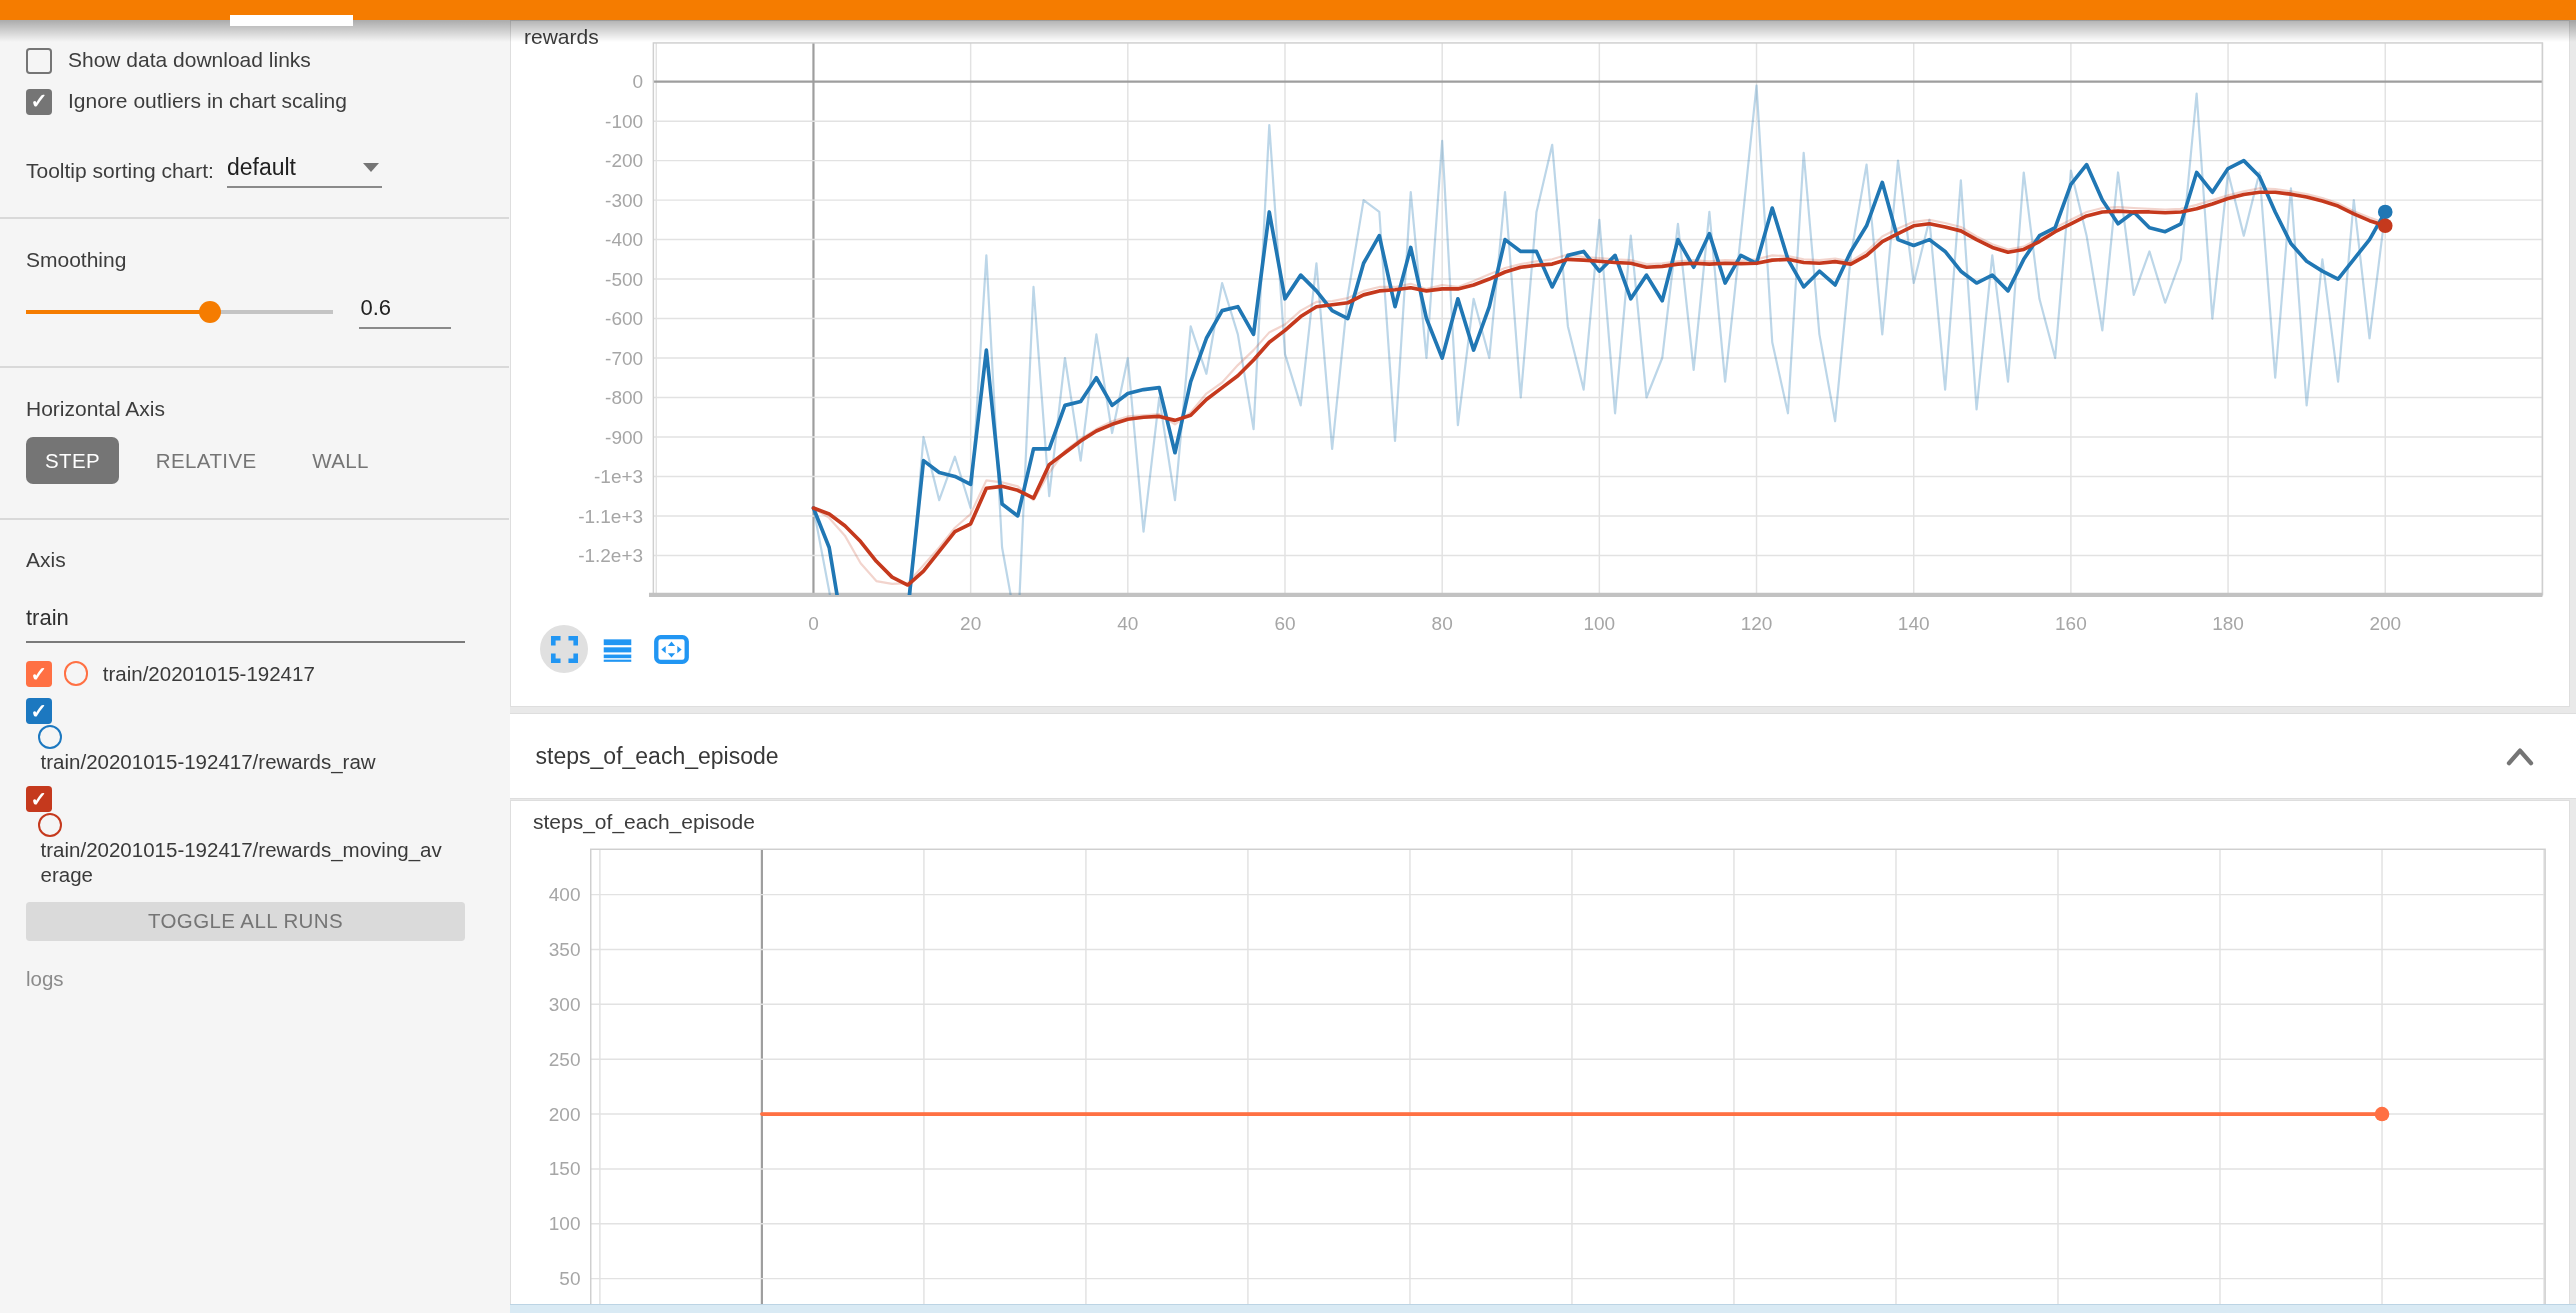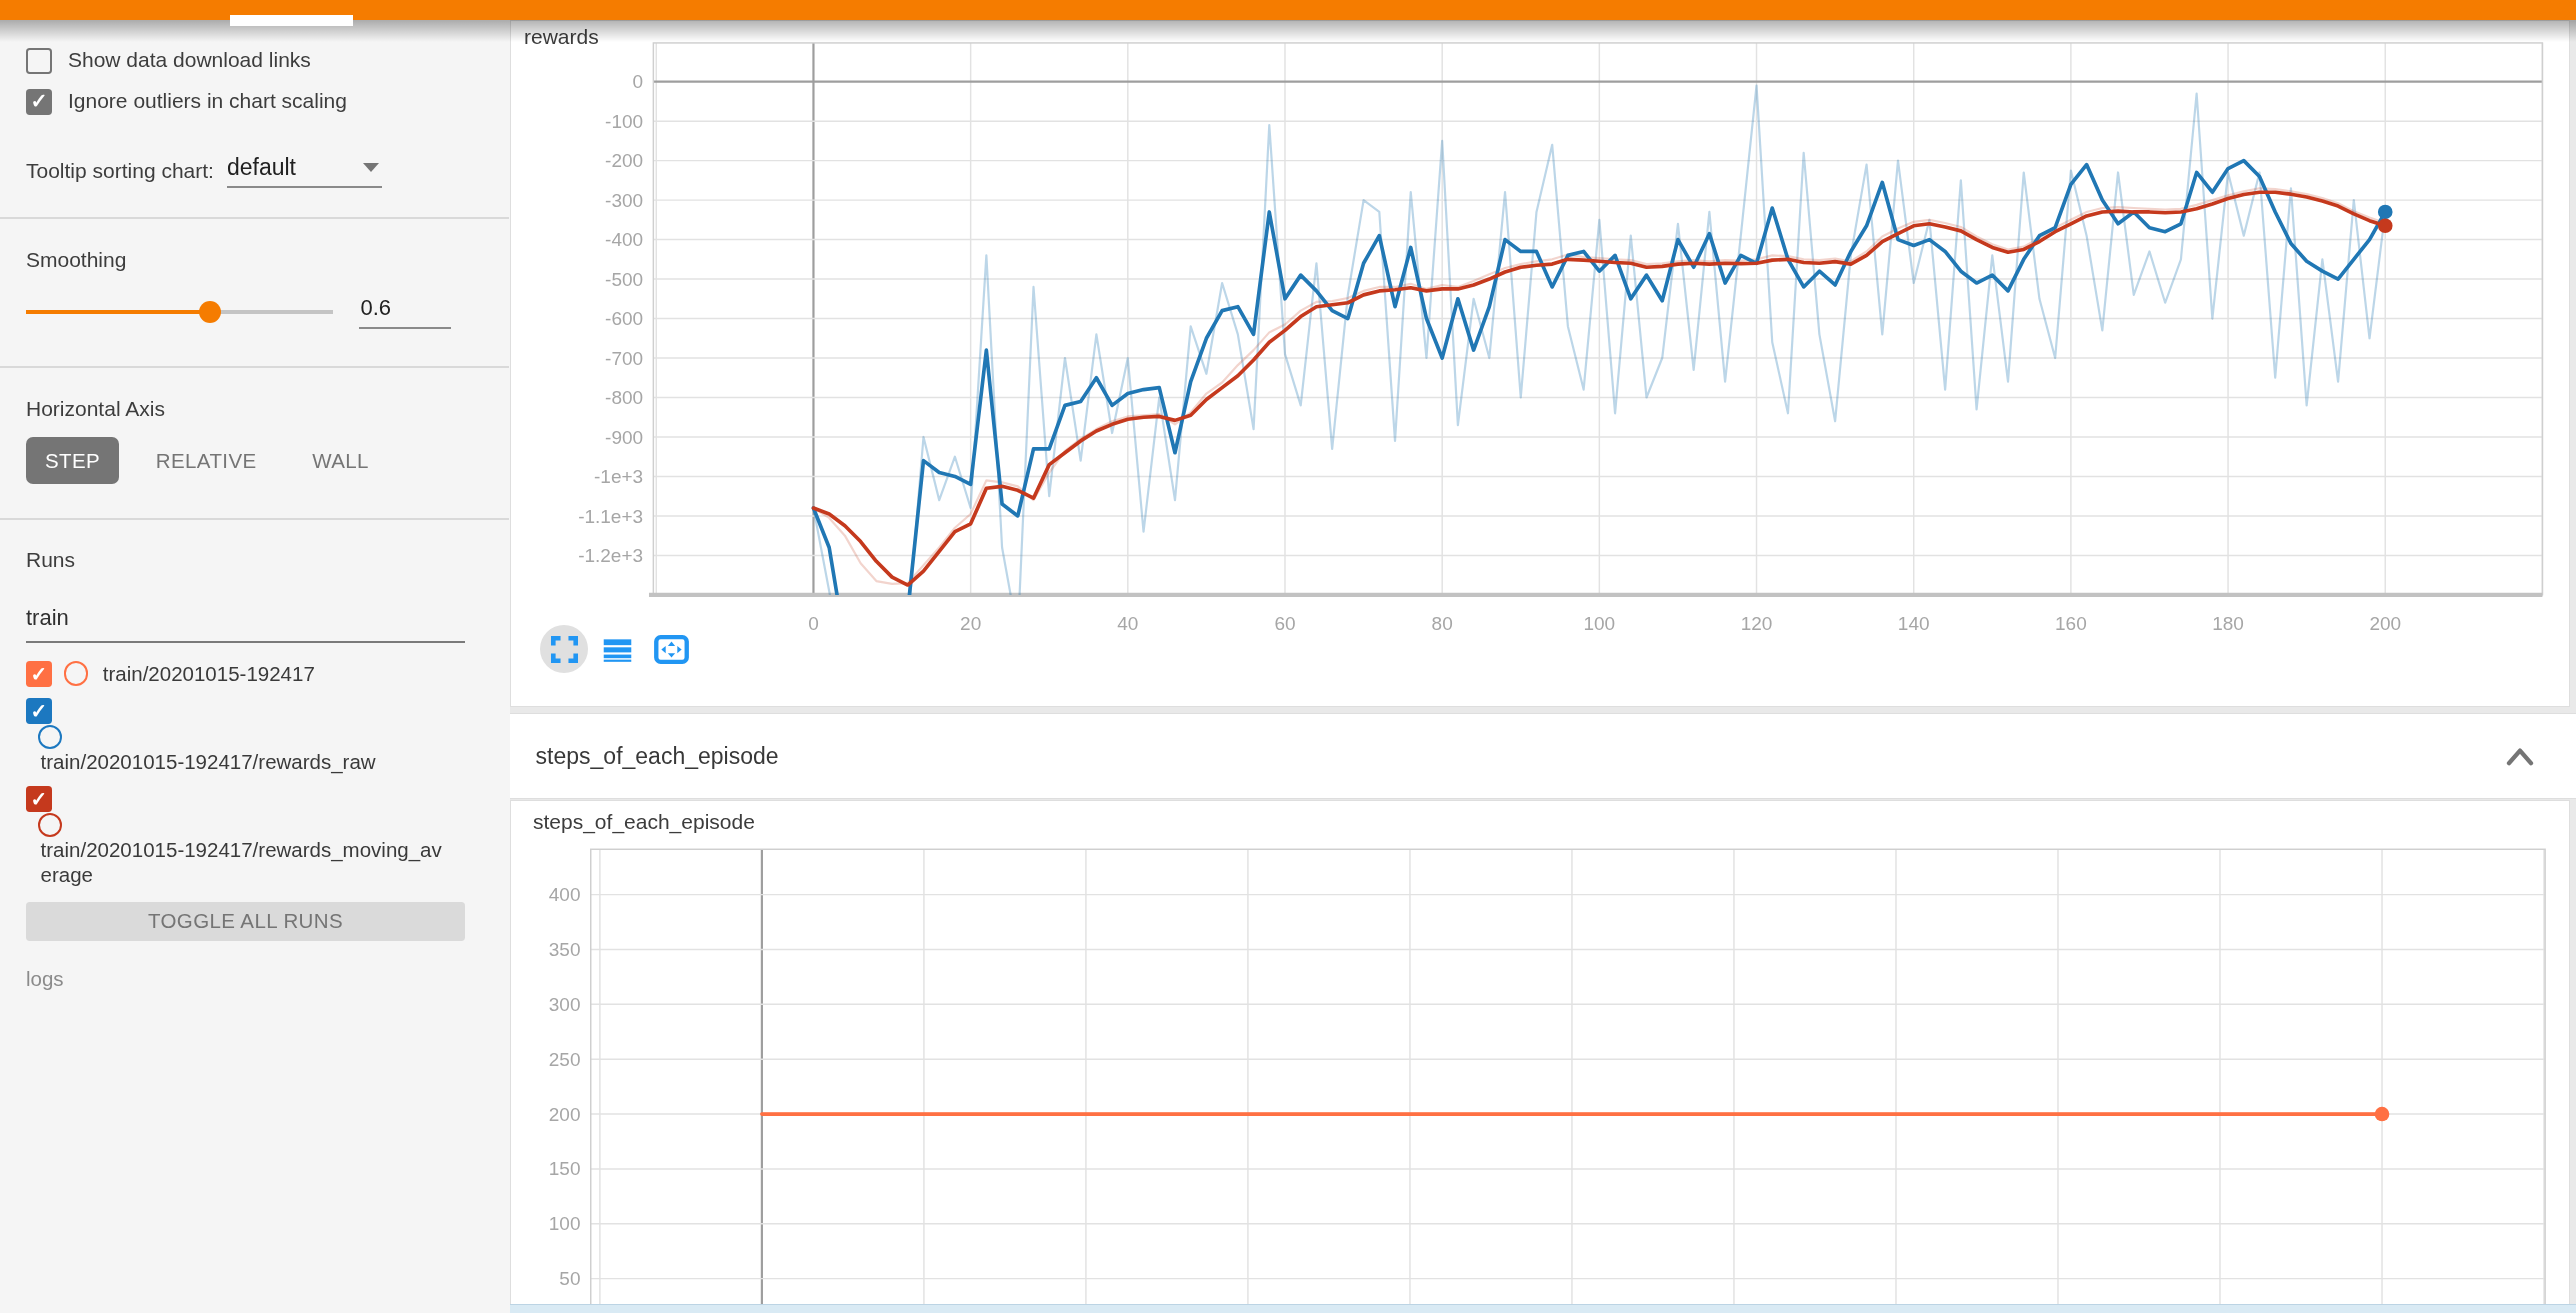--- a/index.html
+++ b/index.html
@@ -130,21 +130,21 @@
 
     <div class="section-label">Horizontal Axis</div>
     <div class="axis-buttons">
       <button class="axis-btn active">STEP</button>
       <button class="axis-btn">RELATIVE</button>
       <button class="axis-btn">WALL</button>
     </div>
 
     <div class="divider div3"></div>
 
-    <div class="runs-label">Runs</div>
+    <div class="runs-label">Axis</div>
     <div class="runs-filter">train</div>
 
     <div class="run-list">
       <div class="run-row">
         <span class="run-cb" style="background:#ff7043"></span>
         <span class="run-radio" style="border-color:#ff7043"></span>
         <span class="run-name">train/20201015-192417</span>
       </div>
       <div class="run-row">
         <span class="run-cb" style="background:#1c78c0"></span>

